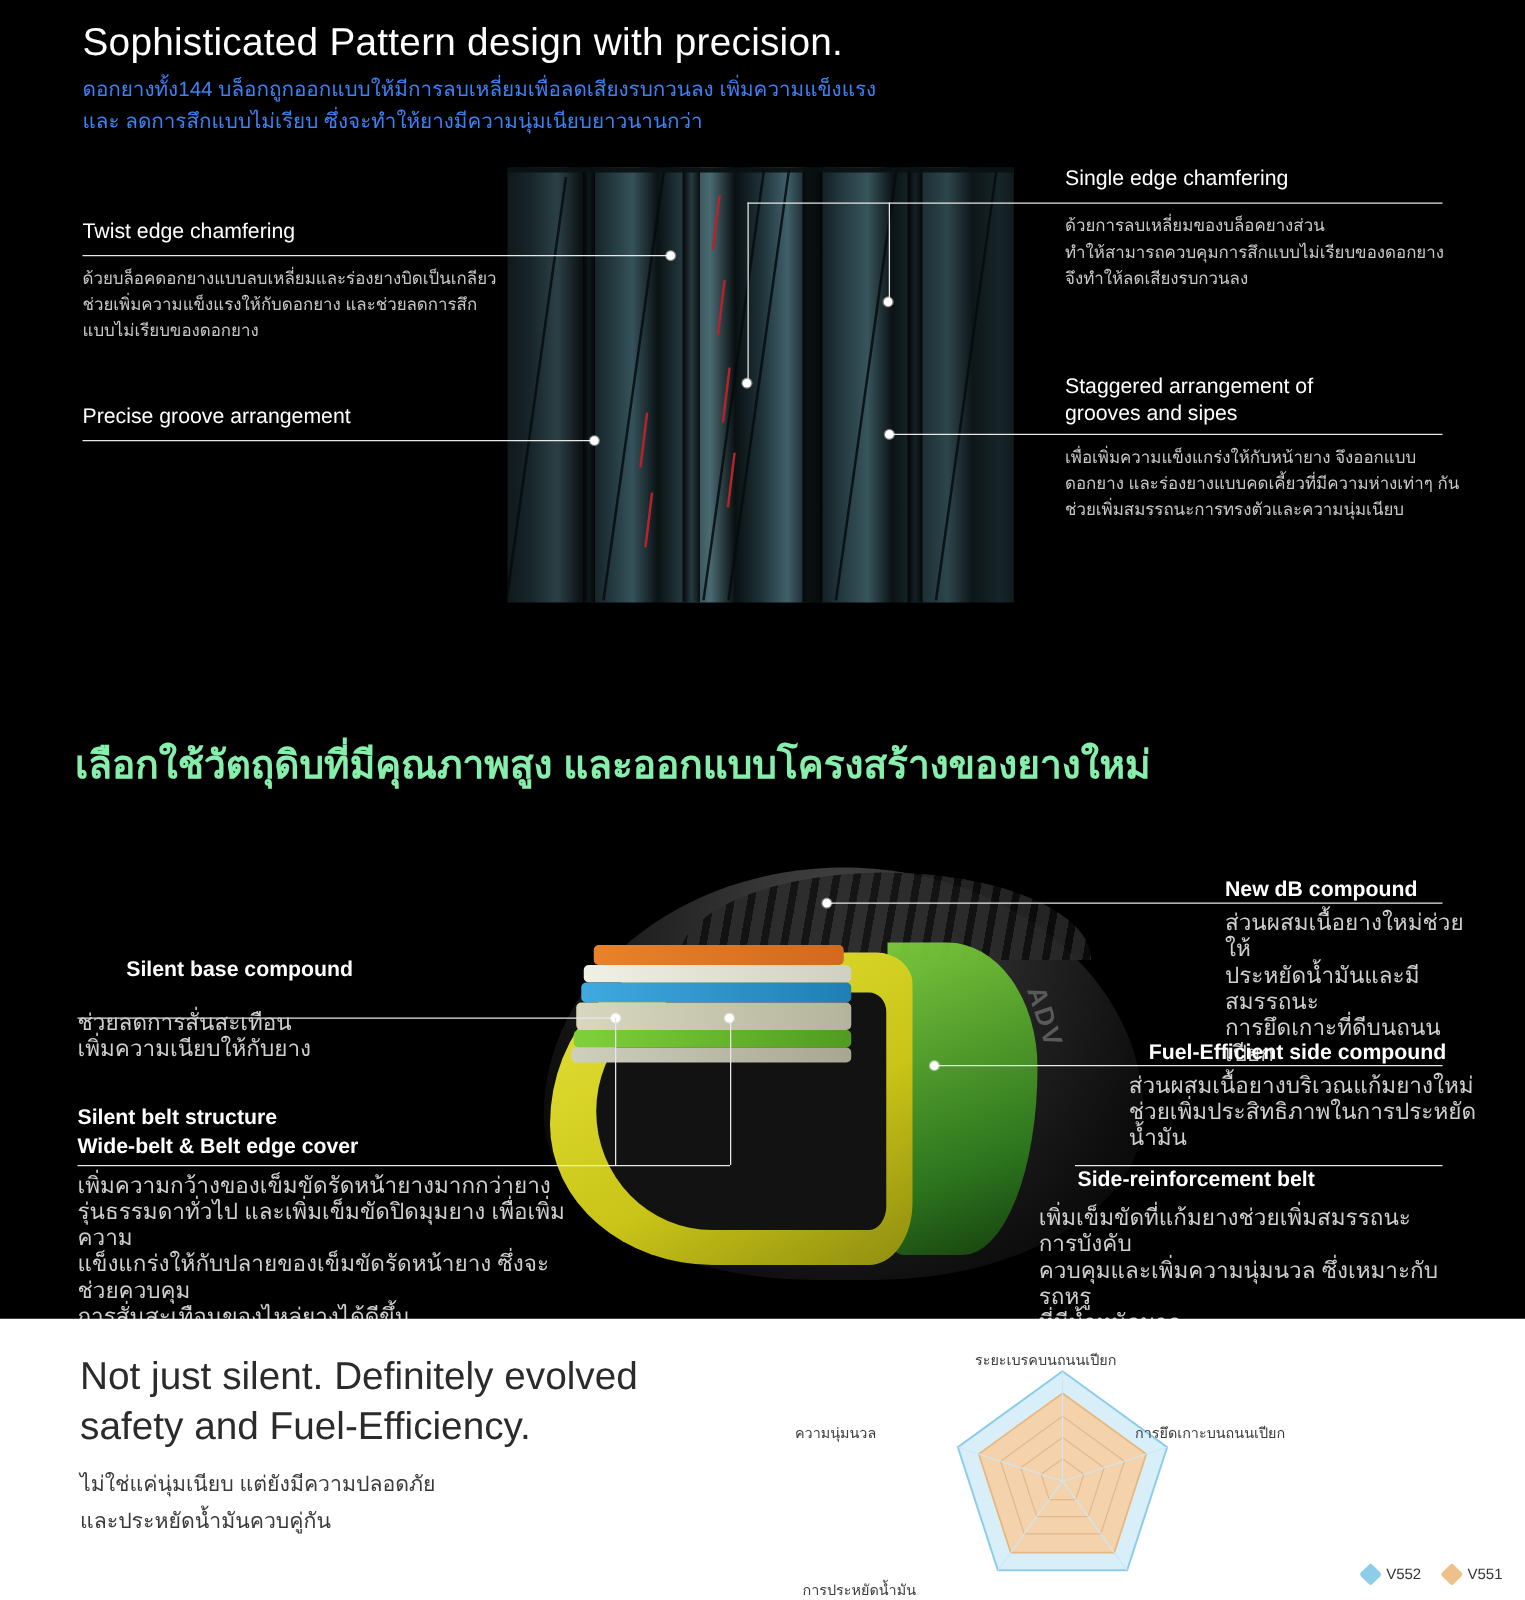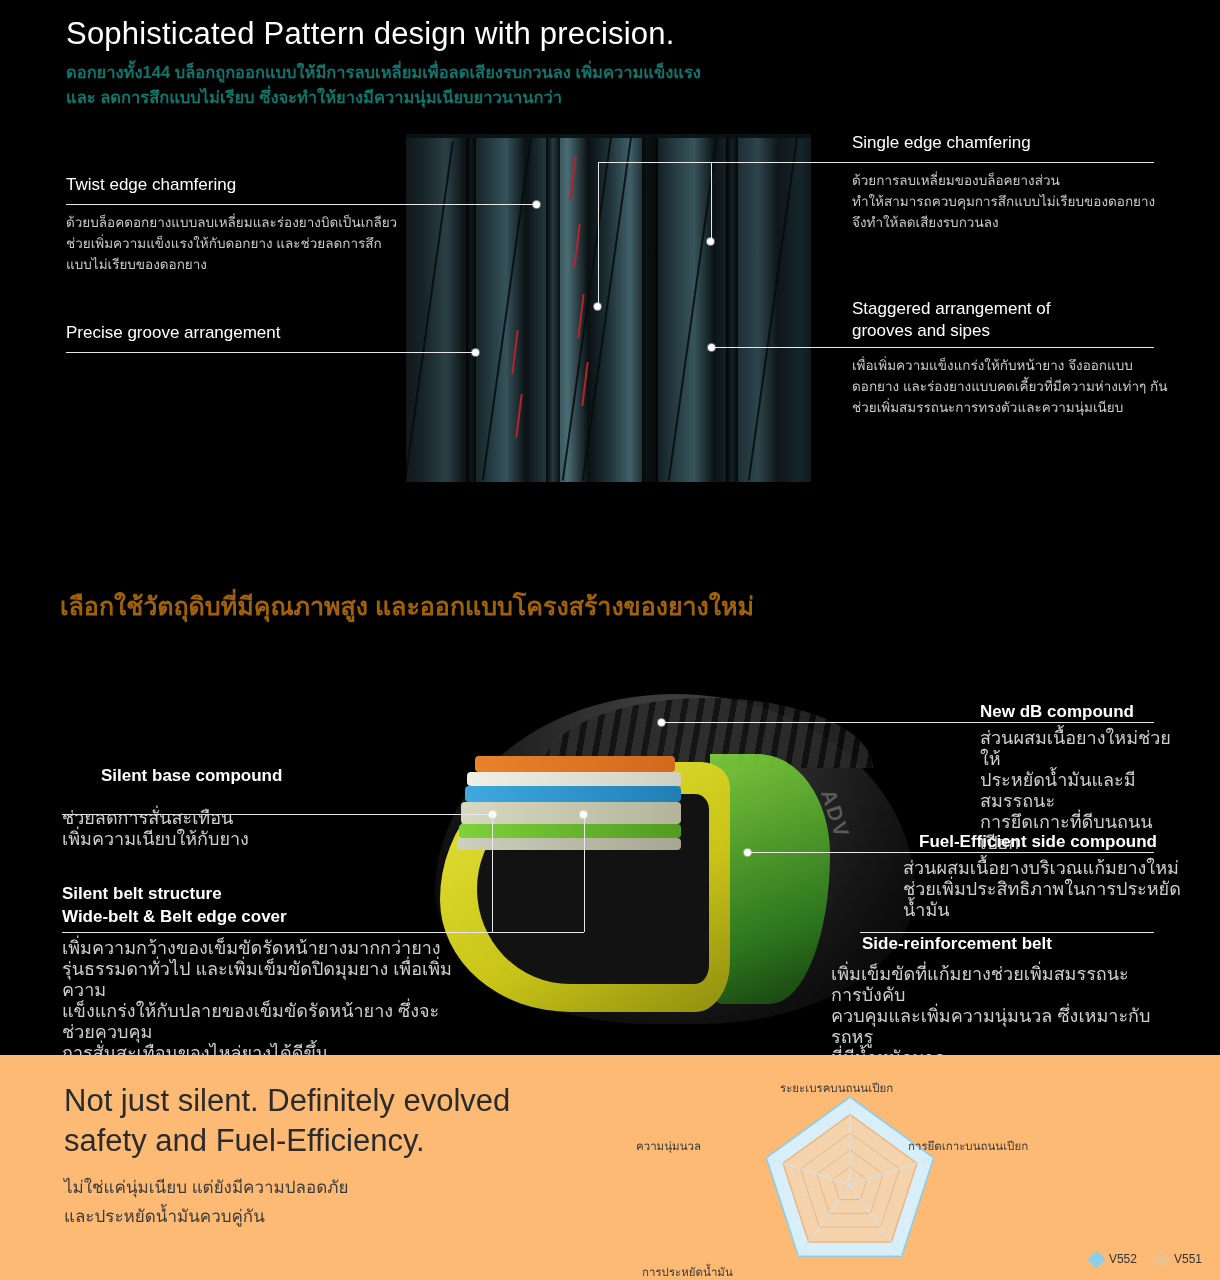--- a/index.html
+++ b/index.html
@@ -13,21 +13,21 @@
   .page { position: relative; width: 1220px; height: 1280px; background:#000; }
 
   
   .sec1 { position: absolute; left:0; top:0; width:1220px; height:524px; background:#000; }
   .s1-title {
     position:absolute; left:66px; top:16px;
     font-size:31px; color:#ffffff; font-weight:400; letter-spacing:0.2px;
   }
   .s1-sub {
     position:absolute; left:66px; top:60px; width:760px;
-    font-size:16.5px; line-height:25px; color:#0f766e; font-weight:700;
+    font-size:16.5px; line-height:25px; color:#3b82f6; font-weight:400;
   }
 
   .tire-photo {
     position:absolute; left:406px; top:134px; width:405px; height:348px;
     background:
       linear-gradient(90deg,
         #10181a 0px, #17252a 18px, #2b4046 40px,
         #0d1416 58px, #1d3036 78px, #35525a 100px,
         #0b1214 120px, #23393f 140px, #4a6b72 162px,
         #0a1012 182px, #1d3036 202px, #40606a 224px,
@@ -56,39 +56,39 @@
   .lead-line { position:absolute; background:#e8e8e8; height:1px; }
   .lead-vert { position:absolute; background:#e8e8e8; width:1px; }
   .lead-dot {
     position:absolute; width:7px; height:7px; border-radius:50%;
     background:#ffffff; box-shadow:0 0 0 1px rgba(255,255,255,0.4);
   }
 
   
   .sec2 { position:absolute; left:0; top:524px; width:1220px; height:531px; background:#000; }
   .s2-title {
-    position:absolute; left:60px; top:62px; font-size:25px; color:#a16207; font-weight:700;
+    position:absolute; left:60px; top:62px; font-size:31px; color:#86efac; font-weight:700;
   }
   .s2-label { position:absolute; color:#fff; font-size:17px; font-weight:700; line-height:23px; }
   .s2-body { position:absolute; color:#cfcfcf; font-size:18px; line-height:21px; }
 
   .tire-cut {
     position:absolute; left:415px; top:160px; width:540px; height:390px;
   }
   .tc-outer {
     position:absolute; left:20px; top:10px; width:480px; height:330px;
     border-radius:50% 50% 45% 45%/ 60% 60% 40% 40%;
     background:radial-gradient(ellipse at 50% 18%, #4a4a4a 0%, #262626 40%, #101010 72%, #000 100%);
   }
   .tc-band {
     position:absolute; border-radius:4px;
   }
 
   
-  .sec3 { position:absolute; left:0; top:1055px; width:1220px; height:225px; background:#fdba74; }
+  .sec3 { position:absolute; left:0; top:1055px; width:1220px; height:225px; background:#ffffff; }
   .s3-title {
     position:absolute; left:64px; top:26px; width:580px;
     font-size:31px; line-height:40px; color:#2b2b2b; font-weight:400;
   }
   .s3-sub {
     position:absolute; left:64px; top:118px; width:560px;
     font-size:17px; line-height:29px; color:#3a3a3a;
   }
   .radar { position:absolute; left:620px; top:18px; width:460px; height:205px; }
   .radar-lab { position:absolute; font-size:11.5px; color:#3a3a3a; white-space:nowrap; }

